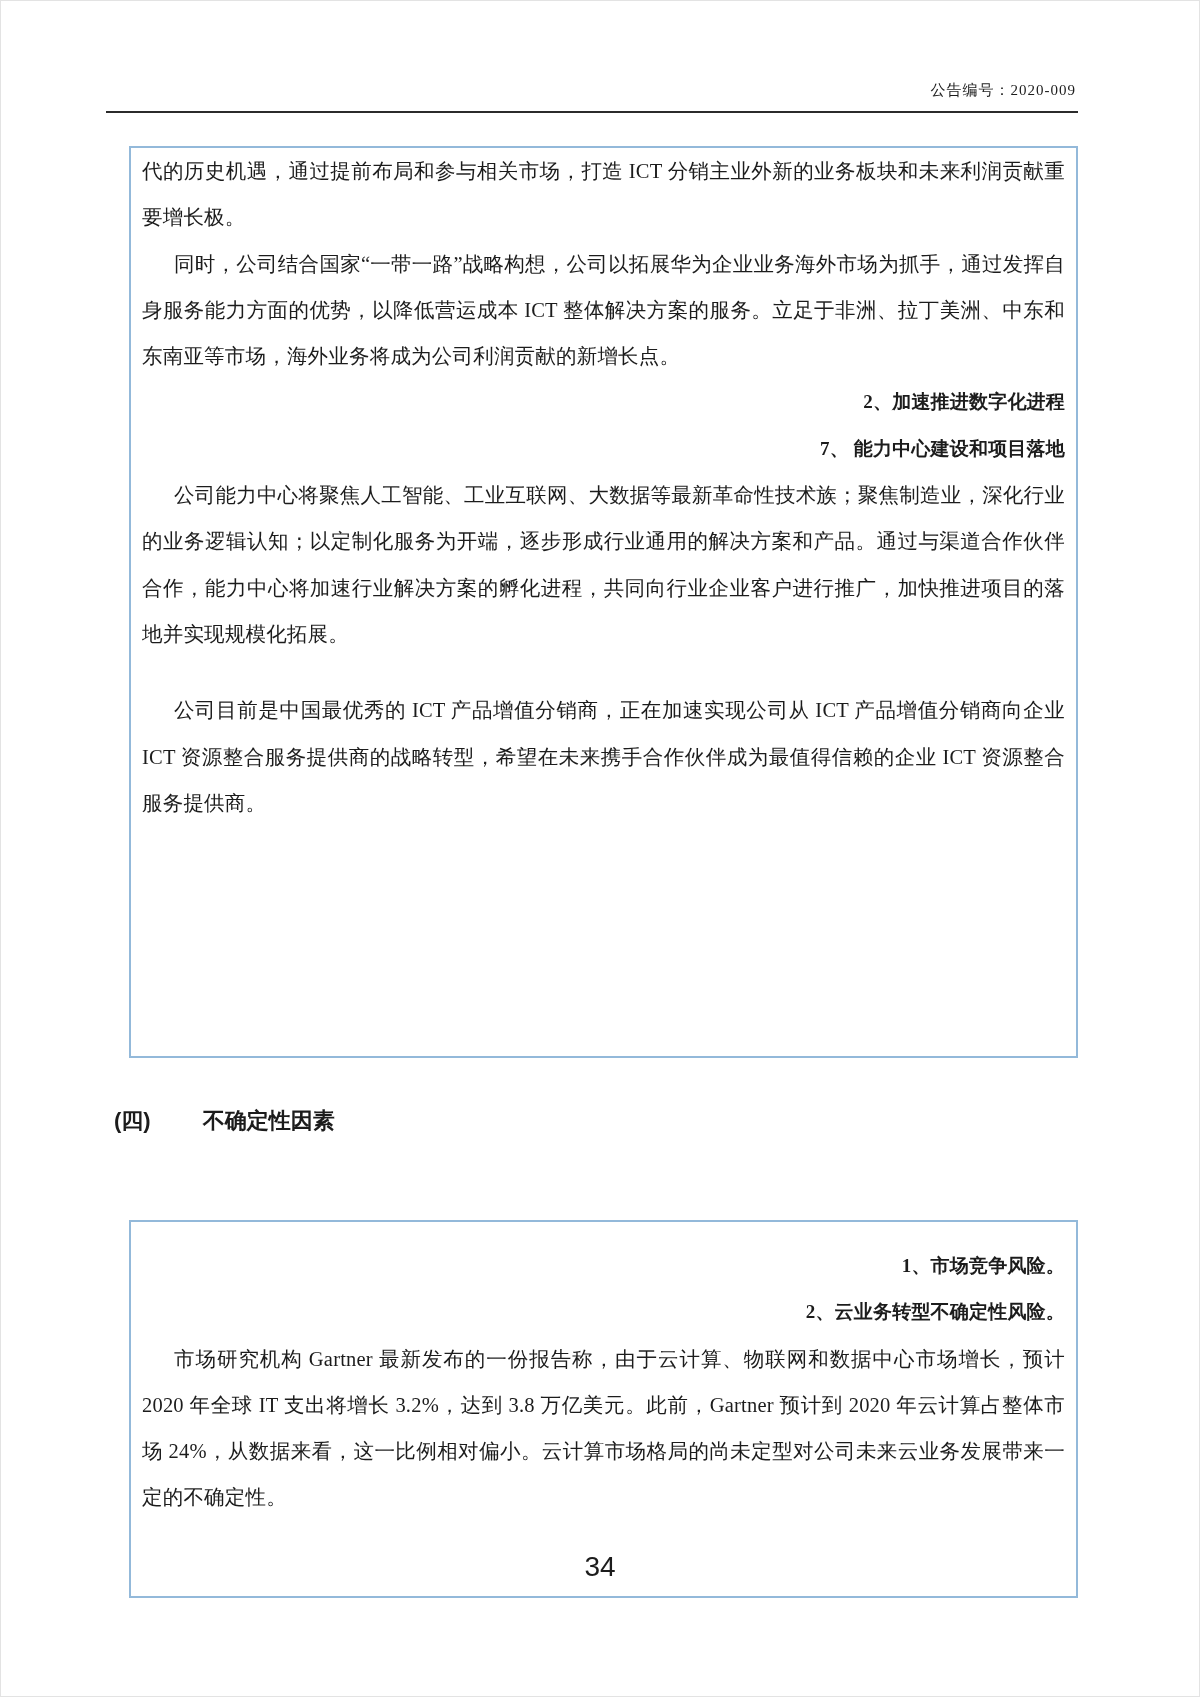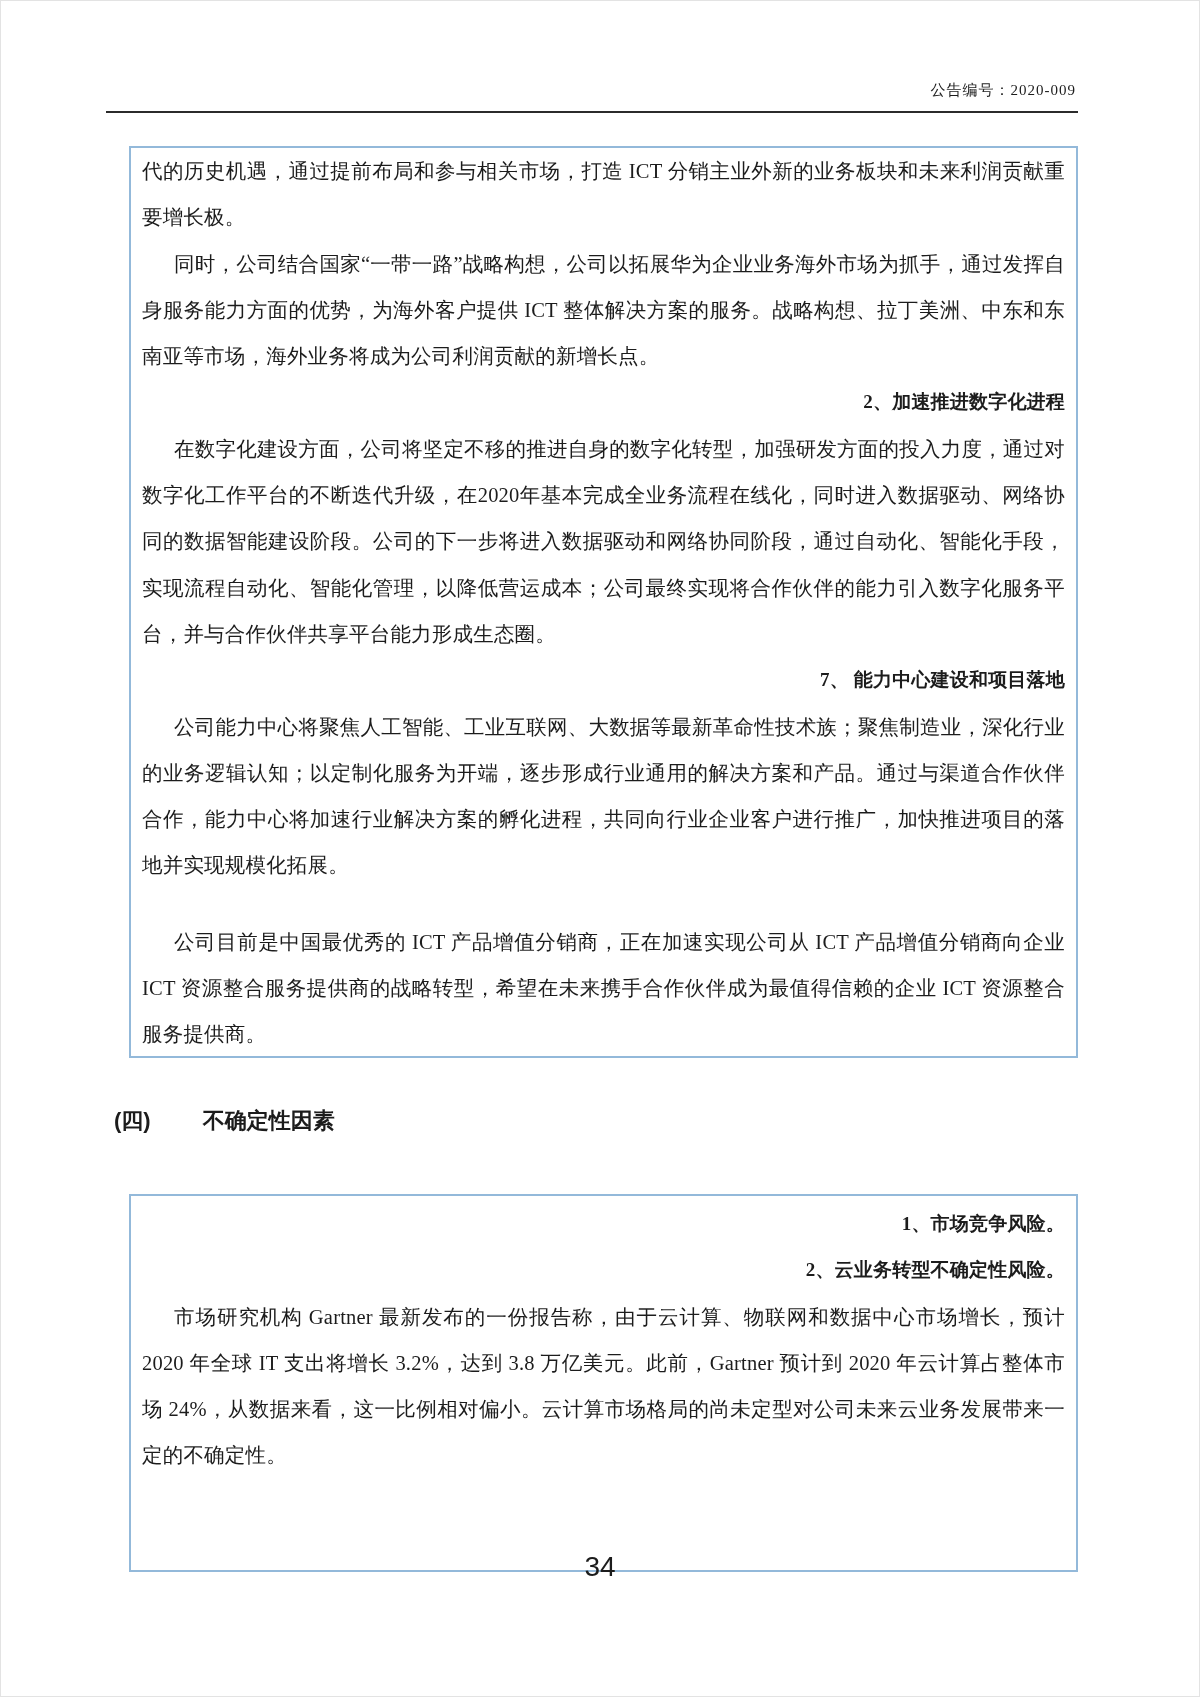--- a/index.html
+++ b/index.html
@@ -39,21 +39,21 @@
     position: absolute;
     left: 128px;
     width: 949px;
     border: 2px solid var(--box_border, #93b9da);
     box-sizing: border-box;
     padding: 0 11px;
     overflow: hidden;
     text-align: justify;
   }
   .box-1 { top: 145px; height: 912px; }
-  .box-2 { top: 1193px; height: 378px; padding-top: 5px; }
+  .box-2 { top: 1219px; height: 378px; padding-top: 21px; }
   .para,
   .para-cont,
   .para-heading {
     margin: 0;
     font-size: 20.5px;
     line-height: 46.3px;
     letter-spacing: 0.2px;
   }
   .para,
   .para-heading { text-indent: 32px; }
@@ -89,23 +89,22 @@
 <body>
 
 <div class="page">
 
   <div class="announcement-no">公告编号：2020-009</div>
 
   <div class="header-rule"></div>
 
   <div class="content-box box-1">
     <p class="para-cont">代的历史机遇，通过提前布局和参与相关市场，打造 ICT 分销主业外新的业务板块和未来利润贡献重要增长极。</p>
-    <p class="para">同时，公司结合国家“一带一路”战略构想，公司以拓展华为企业业务海外市场为抓手，通过发挥自身服务能力方面的优势，为海外客户提供 ICT 整体解决方案的服务。战略构想、拉丁美洲、中东和东南亚等市场，海外业务将成为公司利润贡献的新增长点。</p>
+    <p class="para">同时，公司结合国家“一带一路”战略构想，公司以拓展华为企业业务海外市场为抓手，通过发挥自身服务能力方面的优势，以降低营运成本 ICT 整体解决方案的服务。立足于非洲、拉丁美洲、中东和东南亚等市场，海外业务将成为公司利润贡献的新增长点。</p>
     <p class="para-heading">2、加速推进数字化进程</p>
-    <p class="para">在数字化建设方面，公司将坚定不移的推进自身的数字化转型，加强研发方面的投入力度，通过对数字化工作平台的不断迭代升级，在2020年基本完成全业务流程在线化，同时进入数据驱动、网络协同的数据智能建设阶段。公司的下一步将进入数据驱动和网络协同阶段，通过自动化、智能化手段，实现流程自动化、智能化管理，以降低营运成本；公司最终实现将合作伙伴的能力引入数字化服务平台，并与合作伙伴共享平台能力形成生态圈。</p>
     <p class="para-heading">7、 能力中心建设和项目落地</p>
     <p class="para">公司能力中心将聚焦人工智能、工业互联网、大数据等最新革命性技术族；聚焦制造业，深化行业的业务逻辑认知；以定制化服务为开端，逐步形成行业通用的解决方案和产品。通过与渠道合作伙伴合作，能力中心将加速行业解决方案的孵化进程，共同向行业企业客户进行推广，加快推进项目的落地并实现规模化拓展。</p>
     <p class="para para-gap">公司目前是中国最优秀的 ICT 产品增值分销商，正在加速实现公司从 ICT 产品增值分销商向企业 ICT 资源整合服务提供商的战略转型，希望在未来携手合作伙伴成为最值得信赖的企业 ICT 资源整合服务提供商。</p>
   </div>
 
   <div class="section-heading">
     <span class="numbering">(四)</span>
     <span class="title">不确定性因素</span>
   </div>
 

